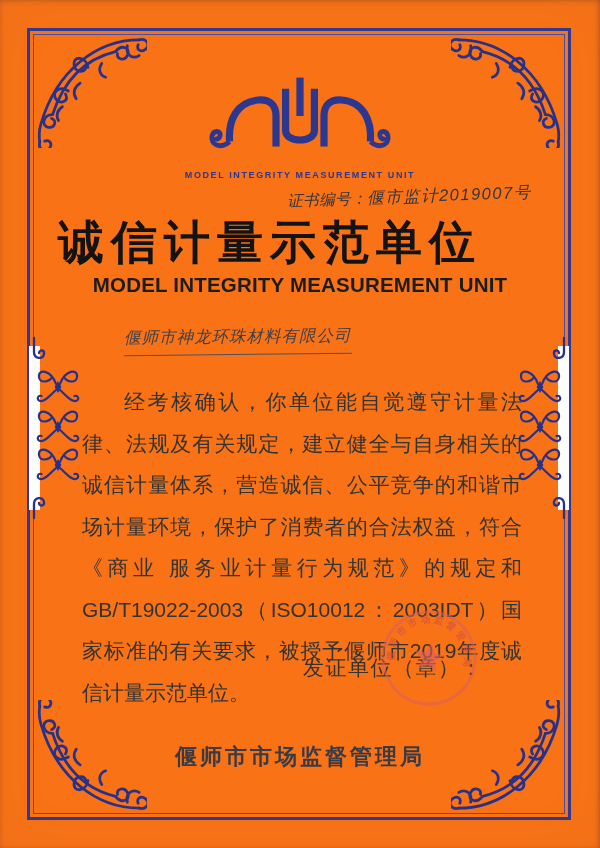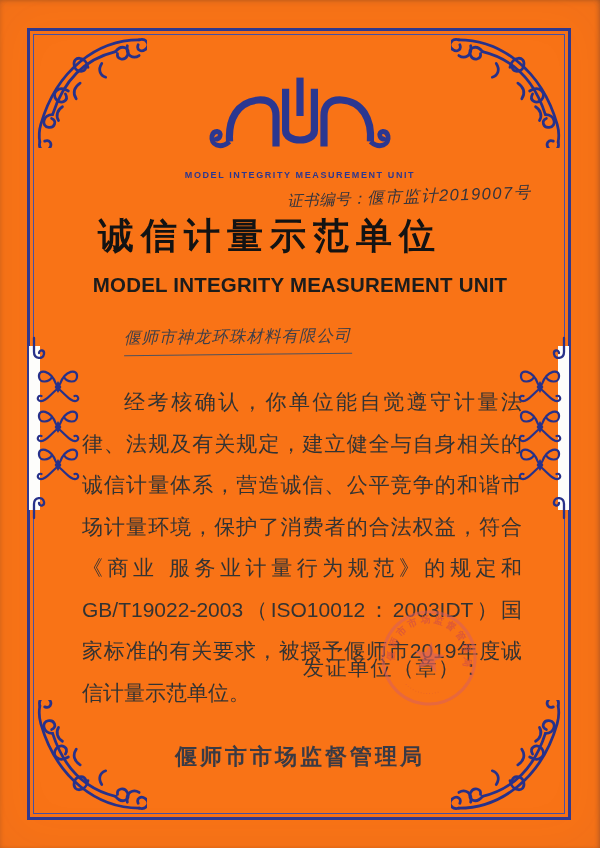--- a/index.html
+++ b/index.html
@@ -43,21 +43,21 @@
   .cert-no{
     position:absolute;top:186px;right:68px;
     font-size:15.5px;color:#33343e;font-style:italic;
     transform:rotate(-2deg);letter-spacing:0.5px;
   }
   .cert-no .hand{font-size:16.5px;letter-spacing:1.5px;}
 
   .page-title{
     position:absolute;top:212px;left:0;width:540px;text-align:center;
     font-family:"DejaVu Serif","Liberation Serif",serif;
-    font-size:36px;font-weight:900;letter-spacing:7px;color:#131313;
+    font-size:46px;font-weight:900;letter-spacing:7px;color:#131313;
   }
   .page-subtitle{
     position:absolute;top:273px;left:0;width:600px;text-align:center;
     font-size:20.5px;font-weight:800;letter-spacing:0.2px;color:#1c1c1c;
   }
 
   .company{
     position:absolute;top:326px;left:124px;width:228px;
     font-size:16.5px;font-style:italic;color:#3e3f49;
     border-bottom:1.8px solid#50515c;padding-bottom:6px;

